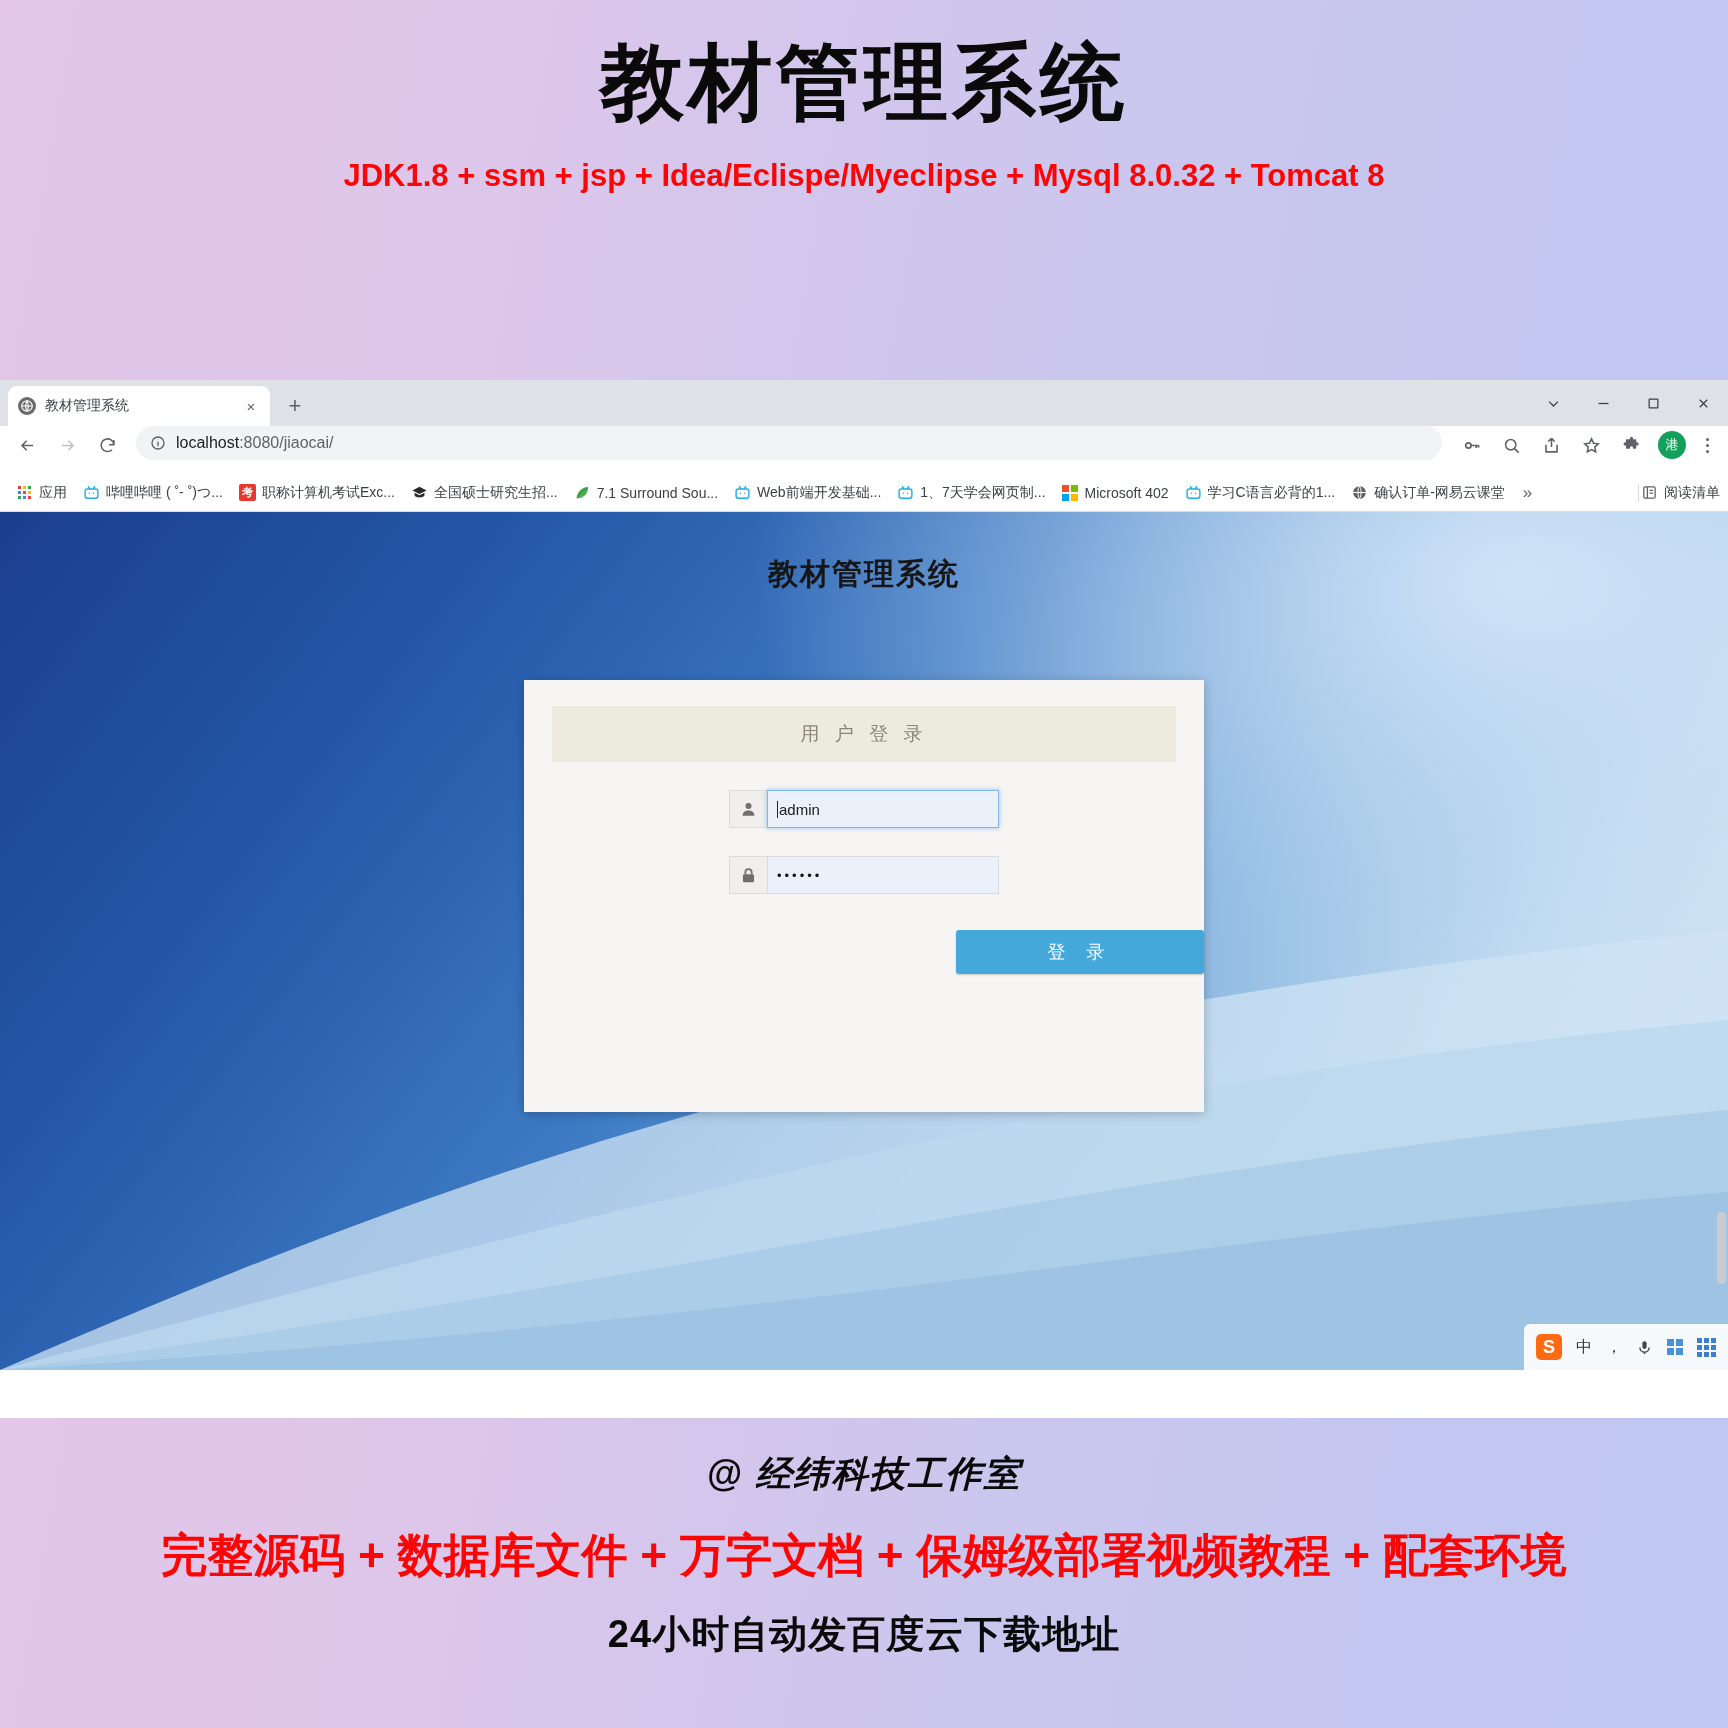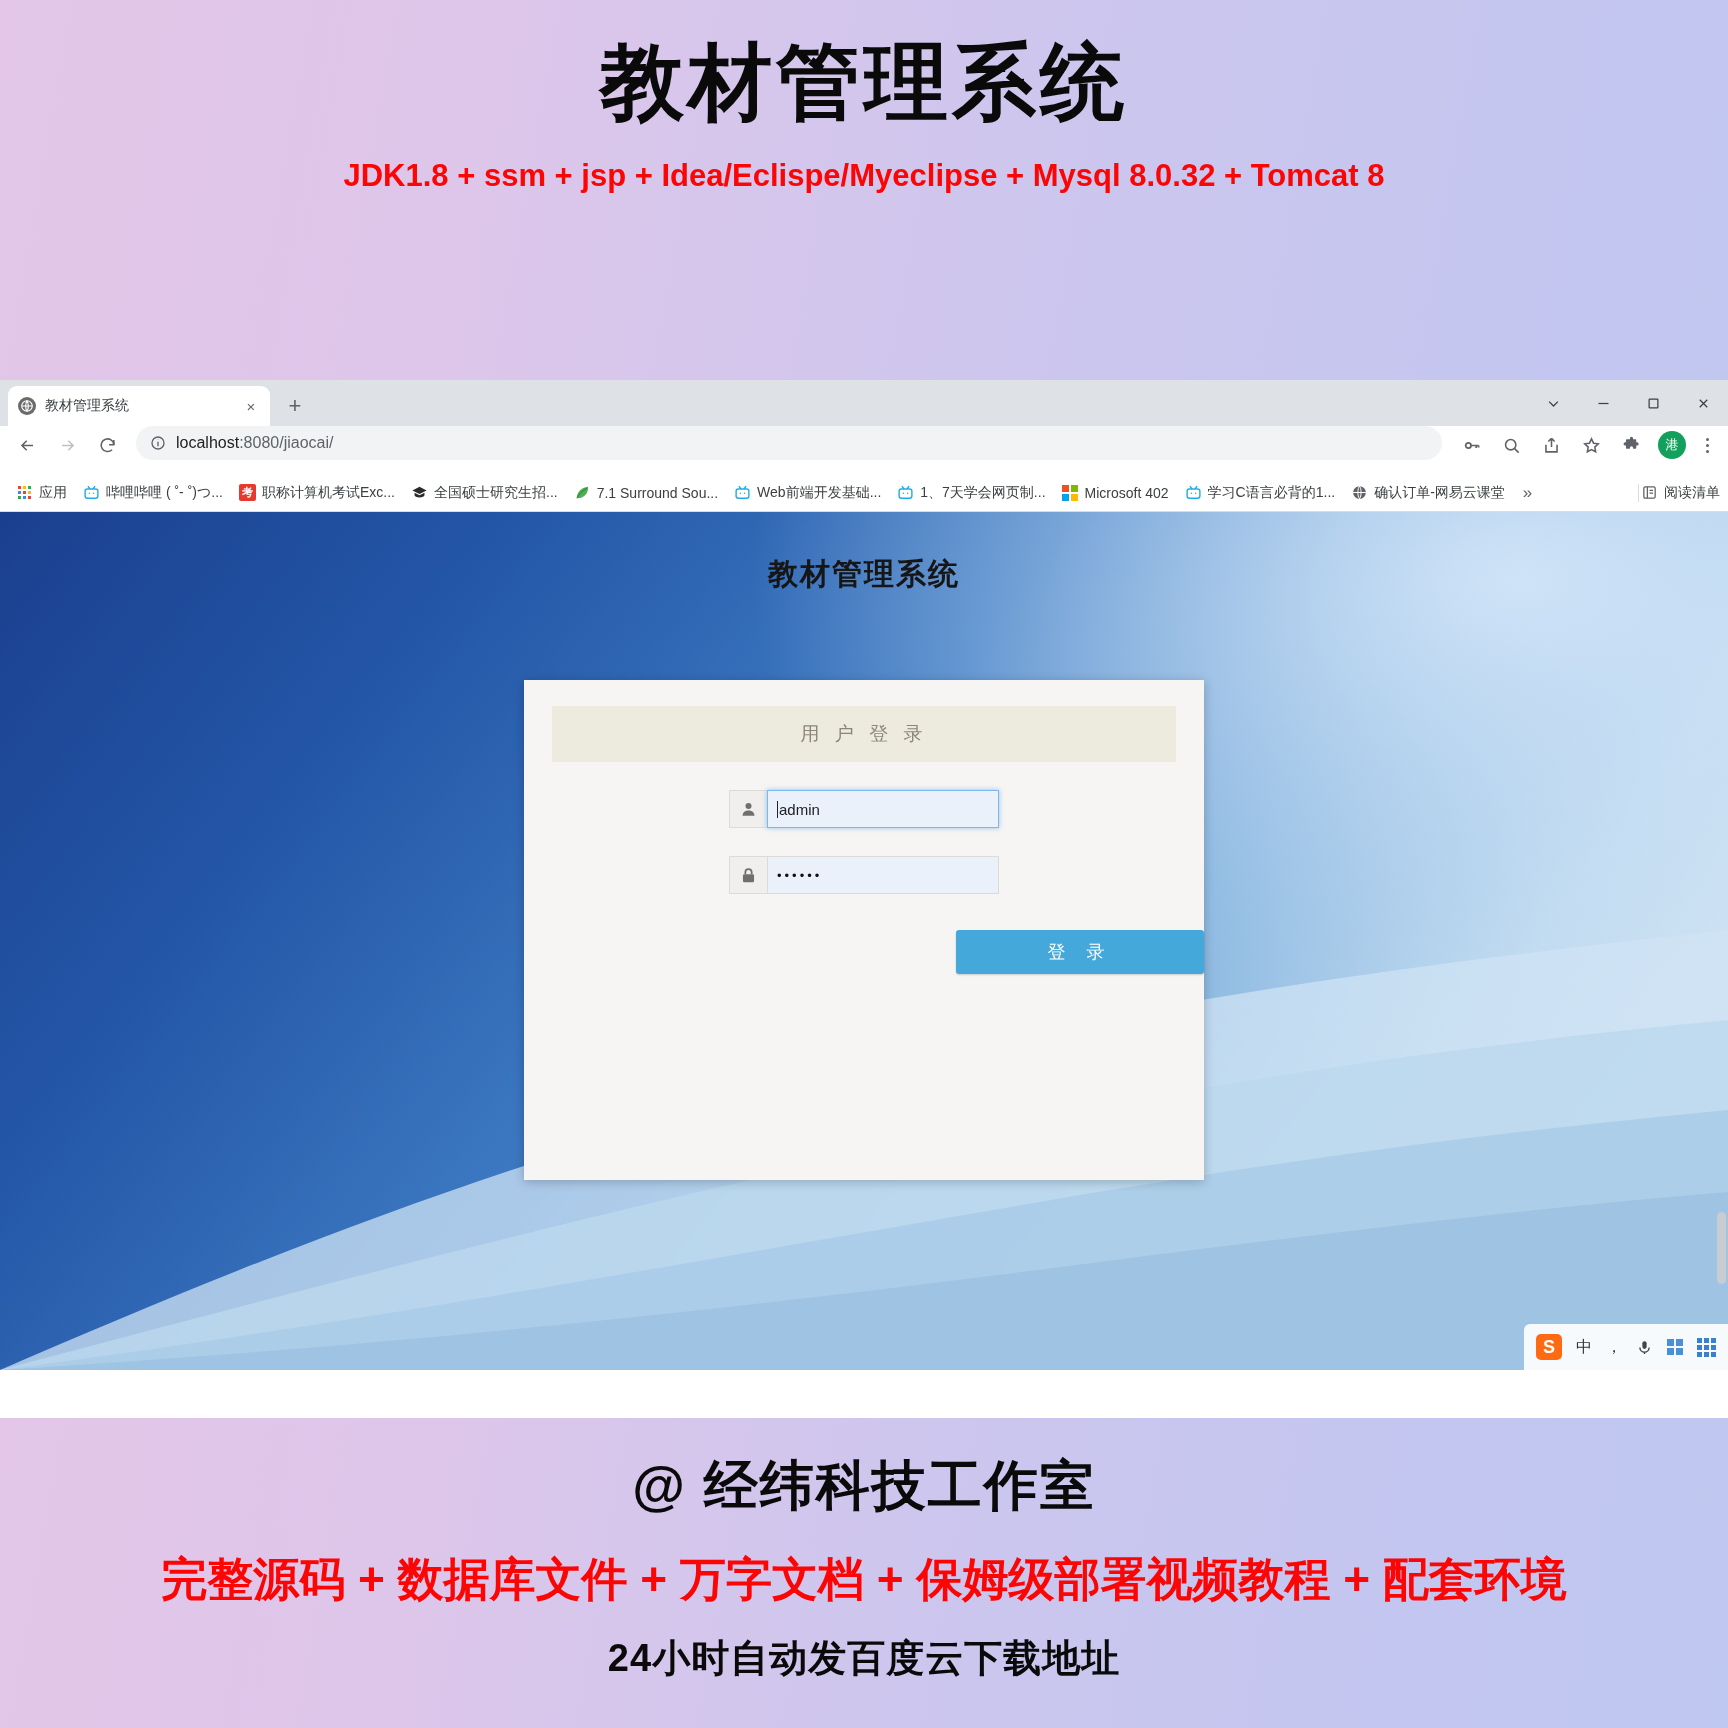--- a/index.html
+++ b/index.html
@@ -139,21 +139,21 @@
       linear-gradient(128deg, #1b3f8f 0%, #2457a8 22%, #3f7cc4 45%, #7fb0dd 63%, #bcd8ee 78%, #d8e8f4 92%, #e8f1f8 100%);
   }
   .wave {
     position: absolute; left: 0; right: 0; pointer-events: none;
   }
   .site-title {
     position: absolute; left: 0; right: 0; top: 42px; text-align: center;
     font-size: 30px; font-weight: 700; color: #161616; letter-spacing: 2px;
   }
   .login-card {
-    position: absolute; left: 524px; top: 168px; width: 680px; height: 500px;
+    position: absolute; left: 524px; top: 168px; width: 680px; height: 432px;
     background: #f6f5f3; box-shadow: 0 2px 10px rgba(0,0,0,.22);
   }
   .login-head {
     margin: 26px 28px 0 28px; height: 56px; background: #edeade;
     display: flex; align-items: center; justify-content: center;
     font-size: 19px; color: #8c8778; letter-spacing: 5px;
   }
   .field-row {
     display: flex; justify-content: center; align-items: center; margin-top: 28px;
   }
@@ -204,22 +204,23 @@
   .ime-grid2 { display: grid; grid-template-columns: repeat(3, 5px); gap: 2px; }
   .ime-grid2 i { width: 5px; height: 5px; background: #3c7fd0; display:block; }
 
   
   .promo-bottom {
     position: absolute; left: 0; top: 1418px; width: 1728px; height: 310px;
     display: flex; flex-direction: column; align-items: center;
     background: linear-gradient(100deg, #e3c6e8 0%, #ddc6ea 25%, #ccc6ee 55%, #c3c6f0 80%, #bfc8f0 100%);
   }
   .studio {
-    font-size: 54px; font-weight: 700; color: #0a0a0a; margin-top: 32px;
+    font-size: 36px; font-weight: 700; color: #0a0a0a; margin-top: 32px;
     letter-spacing: 2px;
+    font-style: italic;
   }
   .bundle {
     font-size: 46px; font-weight: 700; color: #fc0505; margin-top: 26px;
     white-space: nowrap; letter-spacing: 0px;
   }
   .delivery {
     font-size: 38px; font-weight: 700; color: #0a0a0a; margin-top: 22px;
     letter-spacing: 1px;
   }
 </style>

